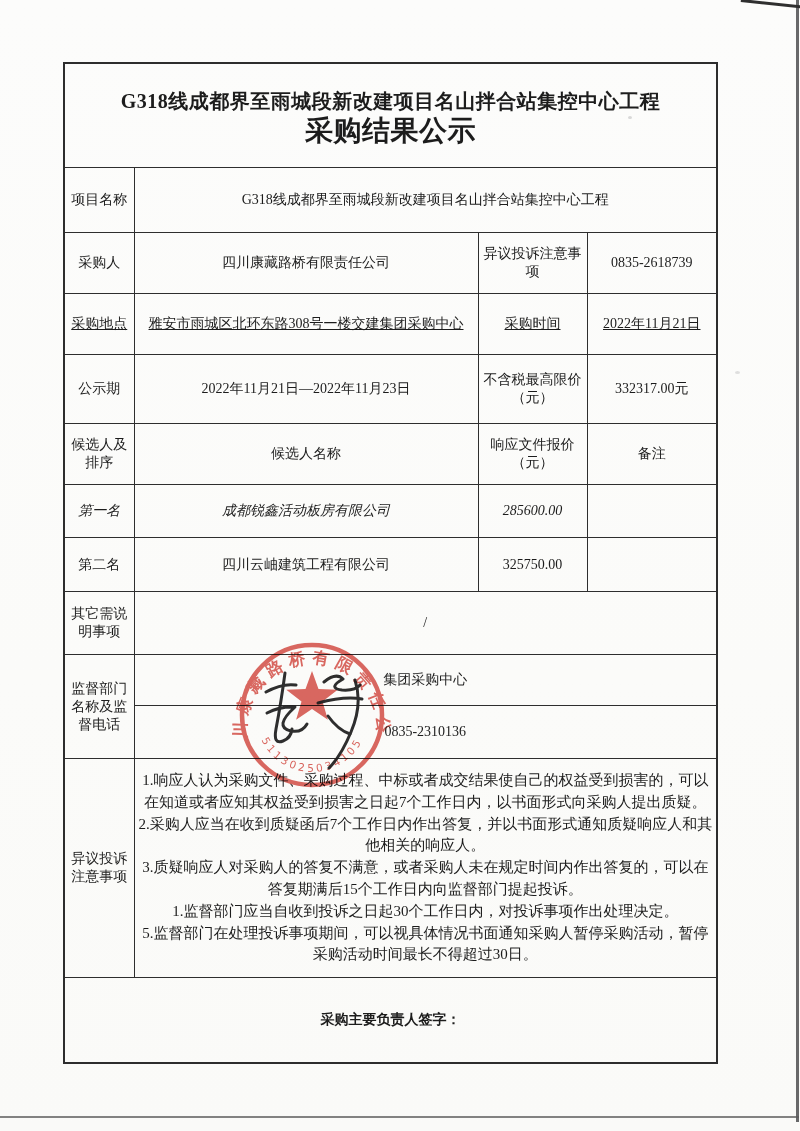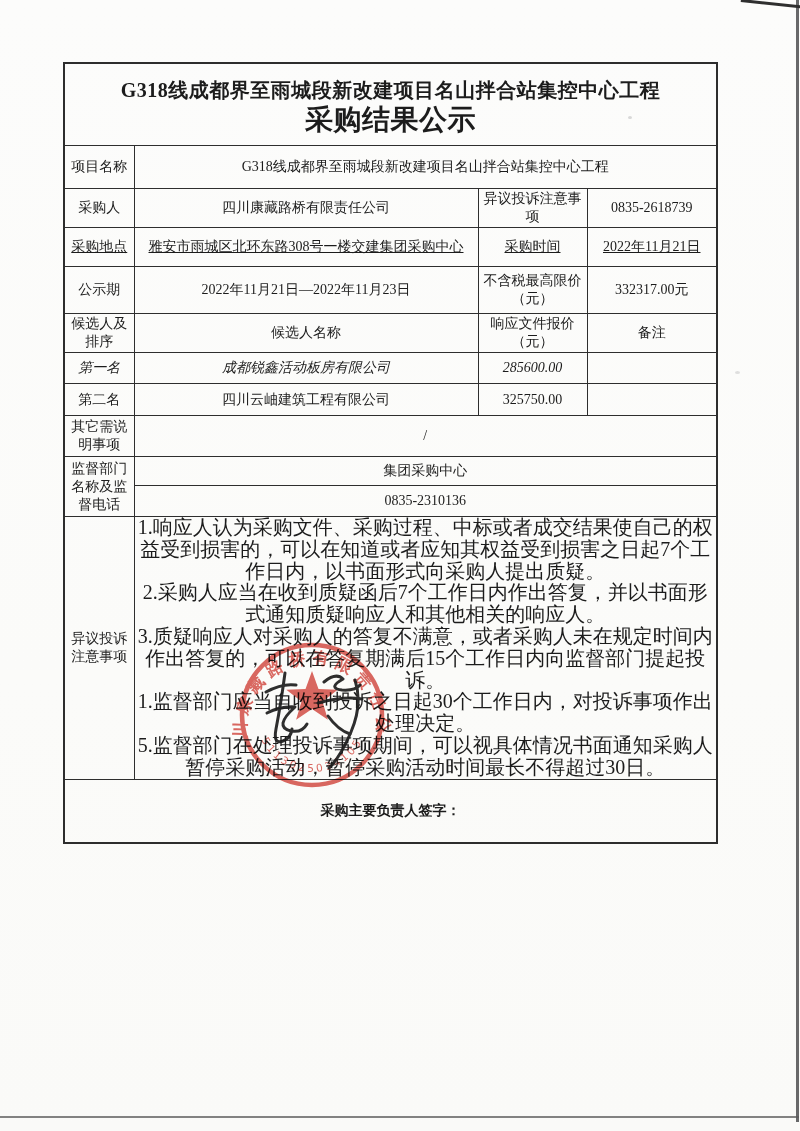--- a/index.html
+++ b/index.html
@@ -11,41 +11,41 @@
   
   table.doc{
     position:absolute;left:63px;top:62px;width:653px;
     border-collapse:collapse;table-layout:fixed;
     border:2px solid #2d2d2d;
   }
   table.doc td{
     border:1px solid #2e2e2e;
     font-size:14px;line-height:18px;
     text-align:center;vertical-align:middle;
-    padding:0 3px;overflow:hidden;
+    padding:11px 3px;overflow:hidden;
   }
   td.titlecell{height:81px;border-bottom:1px solid #2e2e2e;}
   .title-l1{font-size:20px;font-weight:bold;letter-spacing:.5px;line-height:30px;}
   .title-l2{font-size:28px;font-weight:bold;letter-spacing:.5px;line-height:30px;}
   tr.r1 td{height:42px;}
   tr.r2 td{height:38px;}
   tr.r3 td{height:38px;text-decoration:underline;}
   tr.r4 td{height:46px;}
   tr.r5 td{height:38px;}
   tr.r6 td{height:30px;font-style:italic;}
   tr.r7 td{height:31px;}
   tr.r8 td{height:40px;}
   tr.r9a td{height:28px;}
   tr.r9b td{height:30px;}
   tr.r10 td{height:183px;}
   tr.r11 td{height:62px;font-weight:bold;}
   td.notes{
     text-align:justify;padding:5px 9px 5px 8px;vertical-align:top;
   }
-  td.notes p{margin:0;font-size:20px;line-height:21.8px;}
+  td.notes p{margin:0;font-size:15px;line-height:21.8px;}
   td.sigrow{text-align:left;padding-left:7px;font-size:15px;}
   
   .stamp{
     position:absolute;left:232px;top:640px;width:160px;height:154px;
     mix-blend-mode:multiply;opacity:.88;pointer-events:none;
   }
   .signature{
     position:absolute;left:252px;top:658px;width:145px;height:115px;
     pointer-events:none;
   }

